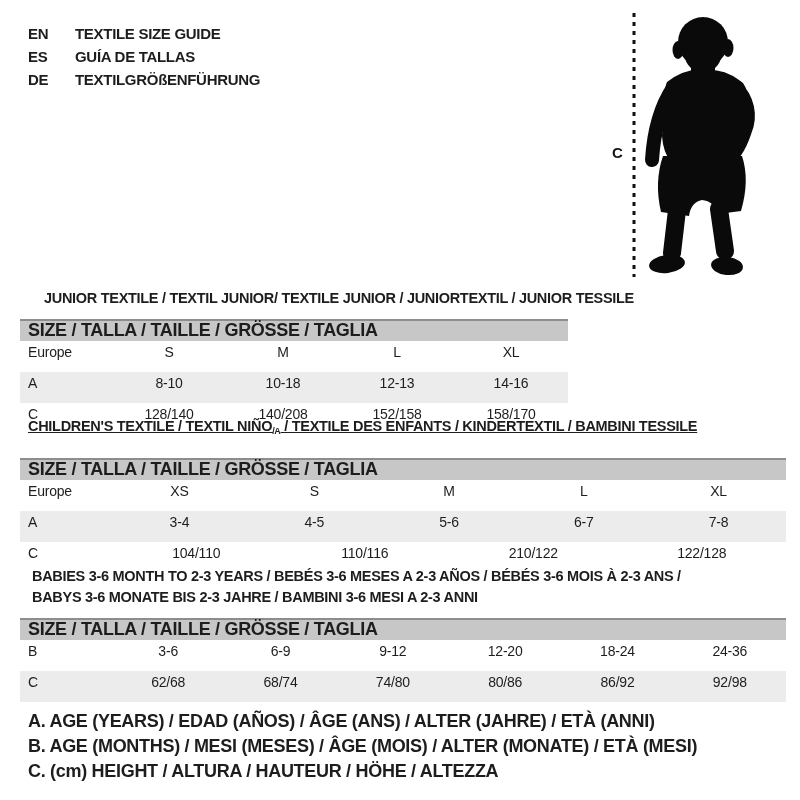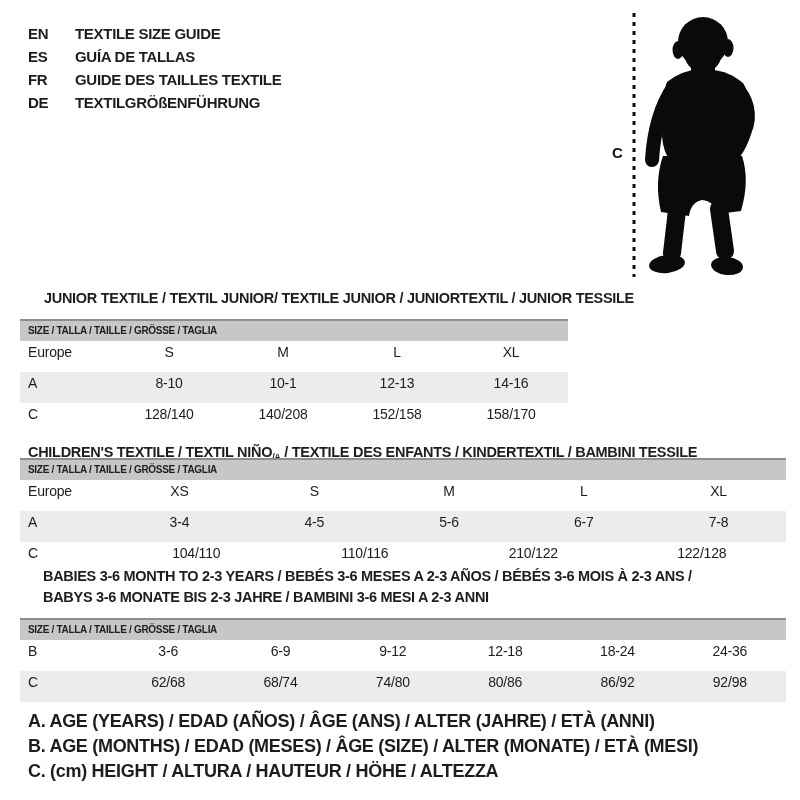--- a/index.html
+++ b/index.html
@@ -25,53 +25,49 @@
   
   .sec-title { position: absolute; font-weight: 700; font-size: 14.5px; letter-spacing: -0.3px; white-space: nowrap; }
   .sec-title .line { display: block; line-height: 21px; }
   .sub { font-size: 9px; vertical-align: -3px; }
 
   
   .tbl { position: absolute; }
   .band {
     height: 22px; width: 100%;
     background: #c7c7c7; border-top: 2px solid #8d8d8d;
-    font-weight: 700; font-size: 10px; line-height: 19px;
+    font-weight: 700; font-size: 18px; line-height: 19px;
     padding-left: 8px; letter-spacing: -0.3px; white-space: nowrap;
   }
   .row { display: flex; height: 31px; line-height: 22px; font-size: 14px; letter-spacing: -0.2px; }
   .row.shaded { background: #ececec; }
   .cell-label { width: 92px; padding-left: 8px; }
   .cell { flex: 1; text-align: center; }
   .t1 { left: 20px; top: 319px; width: 548px; }
   .t2 { left: 20px; top: 458px; width: 766px; }
   .t3 { left: 20px; top: 618px; width: 766px; }
   .title-junior   { left: 44px; top: 290px; }
-  .title-children { left: 28px; top: 444px; }
-  .title-babies   { left: 43px; top: 566px; }
+  .title-children { left: 28px; top: 418px; text-decoration: underline; }
+  .title-babies   { left: 32px; top: 566px; }
 
   
   .notes { left: 28px; top: 709px; }
   .note-line { font-weight: 700; font-size: 18px; line-height: 25px; letter-spacing: -0.3px; white-space: nowrap; }
 </style>
 </head>
 <body>
 
 <div class="abs lang">
   <div class="lang-row">
     <span class="lang-code">EN</span>
     <span>TEXTILE SIZE GUIDE</span>
   </div>
   <div class="lang-row">
     <span class="lang-code">ES</span>
     <span>GUÍA DE TALLAS</span>
-  </div>
-  <div class="lang-row">
-    <span class="lang-code">FR</span>
-    <span>GUIDE DES TAILLES TEXTILE</span>
   </div>
   <div class="lang-row">
     <span class="lang-code">DE</span>
     <span>TEXTILGRÖßENFÜHRUNG</span>
   </div>
 </div>
 
 <div class="abs figure">
   <svg width="190" height="290" viewBox="0 0 190 290">
     <line x1="34" y1="8" x2="34" y2="272" stroke="#111" stroke-width="3" stroke-dasharray="4 5"></line>
@@ -100,21 +96,21 @@
   <div class="row">
     <span class="cell-label">Europe</span>
     <span class="cell">S</span>
     <span class="cell">M</span>
     <span class="cell">L</span>
     <span class="cell">XL</span>
   </div>
   <div class="row shaded">
     <span class="cell-label">A</span>
     <span class="cell">8-10</span>
-    <span class="cell">10-1</span>
+    <span class="cell">10-18</span>
     <span class="cell">12-13</span>
     <span class="cell">14-16</span>
   </div>
   <div class="row">
     <span class="cell-label">C</span>
     <span class="cell">128/140</span>
     <span class="cell">140/208</span>
     <span class="cell">152/158</span>
     <span class="cell">158/170</span>
   </div>
@@ -152,32 +148,32 @@
   <span class="line">BABIES 3-6 MONTH TO 2-3 YEARS / BEBÉS 3-6 MESES A 2-3 AÑOS / BÉBÉS 3-6 MOIS À 2-3 ANS /</span>
   <span class="line">BABYS 3-6 MONATE BIS 2-3 JAHRE / BAMBINI 3-6 MESI A 2-3 ANNI</span>
 </div>
 <div class="tbl t3">
   <div class="band">SIZE / TALLA / TAILLE / GRÖSSE / TAGLIA</div>
   <div class="row">
     <span class="cell-label">B</span>
     <span class="cell">3-6</span>
     <span class="cell">6-9</span>
     <span class="cell">9-12</span>
-    <span class="cell">12-18</span>
+    <span class="cell">12-20</span>
     <span class="cell">18-24</span>
     <span class="cell">24-36</span>
   </div>
   <div class="row shaded">
     <span class="cell-label">C</span>
     <span class="cell">62/68</span>
     <span class="cell">68/74</span>
     <span class="cell">74/80</span>
     <span class="cell">80/86</span>
     <span class="cell">86/92</span>
     <span class="cell">92/98</span>
   </div>
 </div>
 
 <div class="abs notes">
   <div class="note-line">A. AGE (YEARS) / EDAD (AÑOS) / ÂGE (ANS) / ALTER (JAHRE) / ETÀ (ANNI)</div>
-  <div class="note-line">B. AGE (MONTHS) / EDAD (MESES) / ÂGE (SIZE) / ALTER (MONATE) / ETÀ (MESI)</div>
+  <div class="note-line">B. AGE (MONTHS) / MESI (MESES) / ÂGE (MOIS) / ALTER (MONATE) / ETÀ (MESI)</div>
   <div class="note-line">C. (cm) HEIGHT / ALTURA / HAUTEUR / HÖHE / ALTEZZA</div>
 </div>
 
 </body></html>

